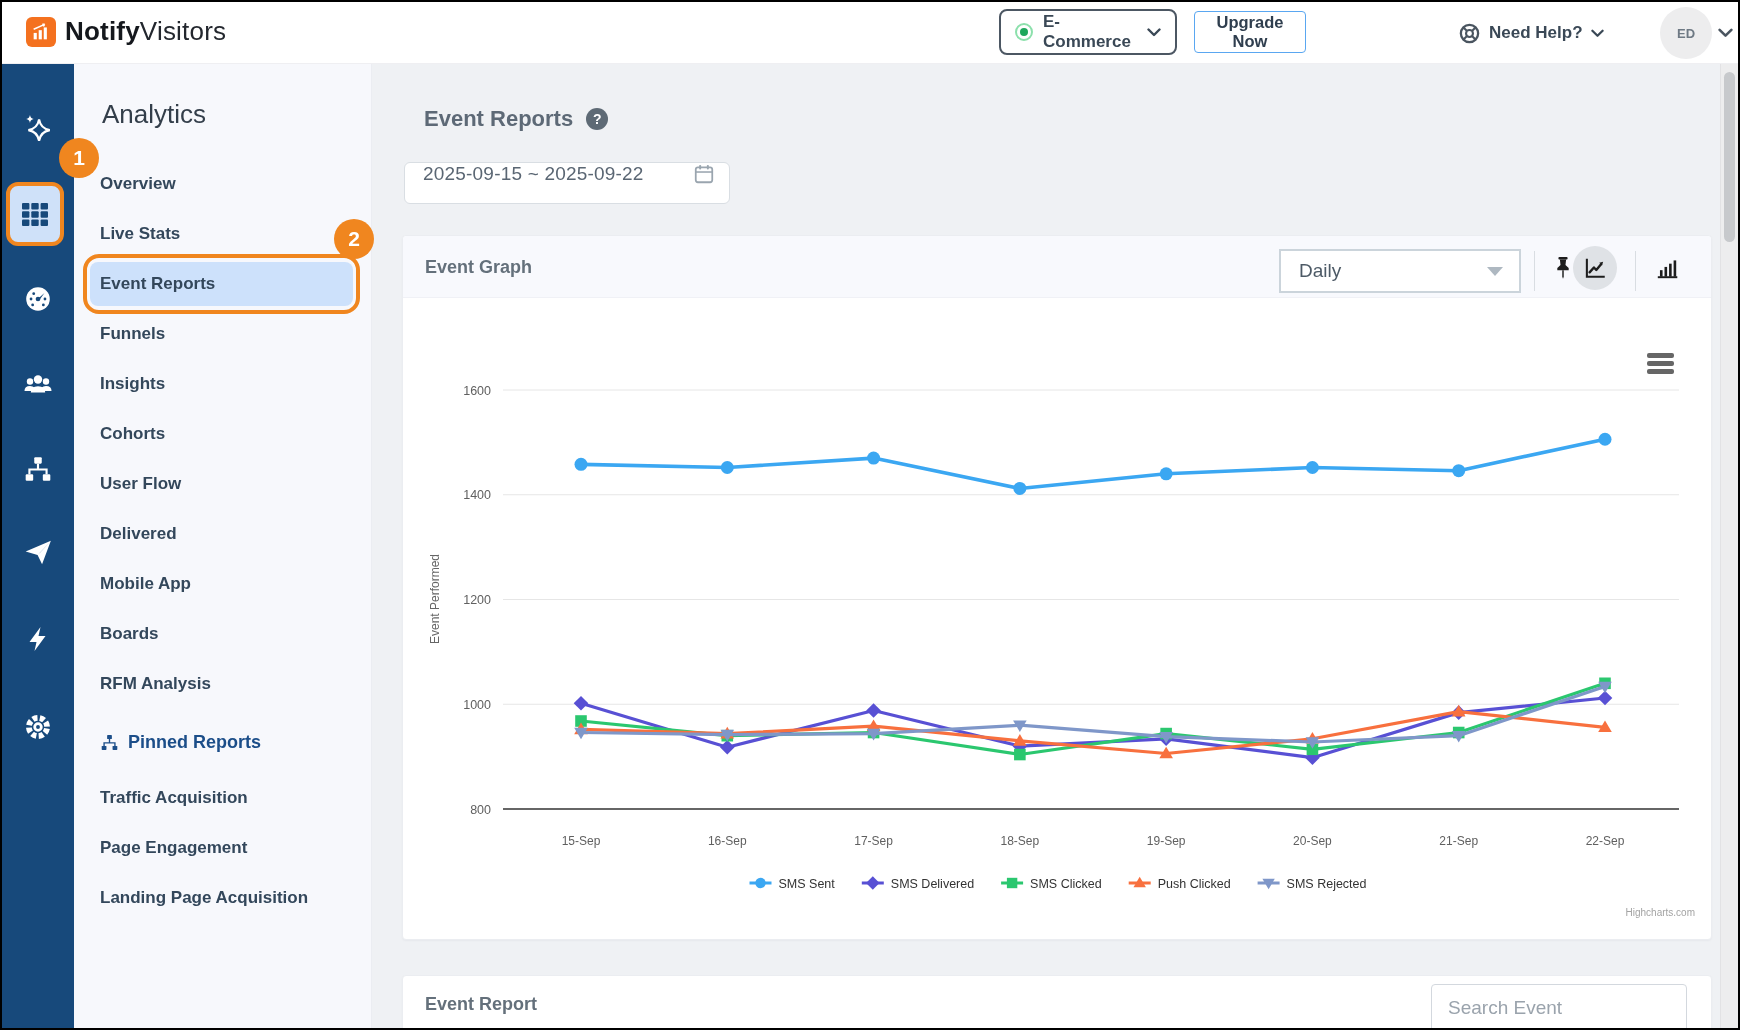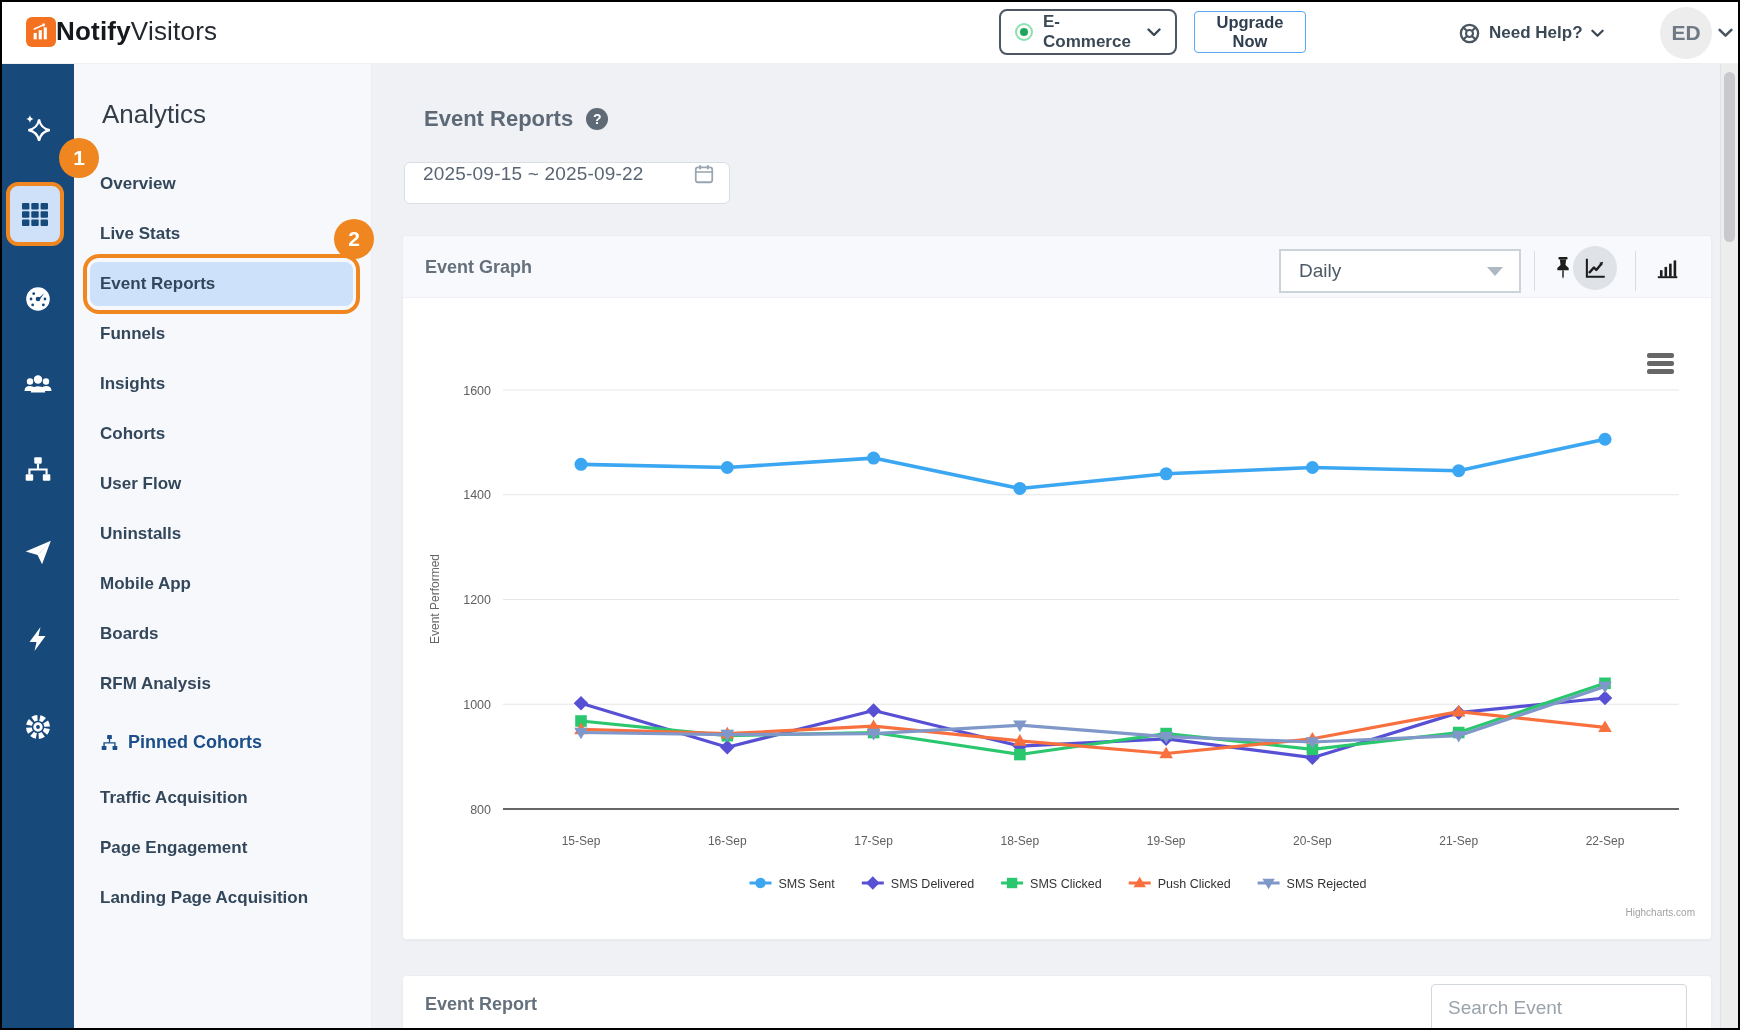--- a/index.html
+++ b/index.html
@@ -4,36 +4,36 @@
 <style>
   * { box-sizing: border-box; }
   html,body { margin:0; padding:0; overflow:hidden; }
   body {
     width:1740px; height:1030px; position:relative;
     font-family:"Liberation Sans", sans-serif;
     background:#EFF1F4; border:2px solid #000;
   }
   
   .topbar { position:absolute; left:0; top:0; right:0; height:62px; background:#fff; border-bottom:1px solid #EFEFF2; z-index:20; }
-  .brand { position:absolute; left:24px; top:14px; display:flex; align-items:center; cursor:pointer; }
+  .brand { position:absolute; left:24px; top:14px; display:flex; align-items:center; gap:9px; cursor:pointer; }
   .brand-icon { width:30px; height:30px; border-radius:6px; background:#F4711F; display:flex; align-items:center; justify-content:center; }
   .brand-text { font-size:26px; letter-spacing:.2px; color:#15181D; }
   .brand-text b { font-weight:700; }
   .brand-text .lt { font-weight:400; color:#23272E; }
   .proj-btn { position:absolute; left:997px; top:7px; width:178px; height:46px; border:2px solid #4C5763; border-radius:8px; background:#fff;
     display:flex; align-items:center; gap:10px; padding:0 14px; cursor:pointer; }
   .status-dot { width:18px; height:18px; border-radius:50%; border:2.5px solid #8CE0AC; position:relative; flex:0 0 auto; }
   .status-dot::after { content:''; position:absolute; left:3px; top:3px; width:8px; height:8px; border-radius:50%; background:#1EA75C; }
   .proj-label { font-size:17px; font-weight:700; color:#3A4856; flex:1; }
   .upgrade-btn { position:absolute; left:1192px; top:9px; width:112px; height:42px; background:#fff; border:1.5px solid #5AA7F1; border-radius:4px;
     font-size:16.5px; font-weight:700; color:#2F3E4E; display:flex; align-items:center; justify-content:center; cursor:pointer; font-family:inherit; }
   .help-group { position:absolute; left:1456px; top:16px; height:30px; display:flex; align-items:center; gap:8px; cursor:pointer;justify-content:space-between; }
   .help-label { font-size:17px; font-weight:700; color:#3A4856; }
   .avatar { position:absolute; left:1658px; top:5px; width:52px; height:52px; border-radius:50%; background:#EDEDEE; color:#6E7984;
-    font-size:21px; font-weight:700; display:flex; align-items:center; justify-content:center; cursor:pointer; }
+    font-size:13px; font-weight:700; display:flex; align-items:center; justify-content:center; cursor:pointer; }
   .avatar-caret { position:absolute; left:1716px; top:26px; cursor:pointer; }
   
   .rail { position:absolute; left:0; top:62px; bottom:0; width:72px; background:#17497B; z-index:10; }
   .rail-ic { position:absolute; left:0; width:72px; display:flex; justify-content:center; cursor:pointer; }
   .tile { position:absolute; left:4px; top:118px; width:58px; height:64px; background:#CFE1F9; border:4px solid #F0861F; border-radius:12px;
     display:flex; align-items:center; justify-content:center; cursor:pointer; }
   
   .abadge { position:absolute; width:40px; height:40px; border-radius:50%; background:#F0861F; color:#fff; font-size:21px; font-weight:700;
     display:flex; align-items:center; justify-content:center; z-index:40; }
   
@@ -206,35 +206,35 @@
 <aside class="sidenav">
   <div class="nav-title">Analytics</div>
   <ul class="nav-list" id="nav-items">
       <li>Overview</li>
       <li>Live Stats</li>
       <li class="active">Event Reports</li>
       <li>Funnels</li>
       <li>Insights</li>
       <li>Cohorts</li>
       <li>User Flow</li>
-      <li>Uninstalls</li>
+      <li>Delivered</li>
       <li>Mobile App</li>
       <li>Boards</li>
       <li>RFM Analysis</li>
     </ul>
   <div class="pinned-head">
     <svg width="19" height="19" viewBox="0 0 28 28">
       <g fill="#1C4E89">
           <rect x="10.5" y="3" width="7" height="6" rx="1"></rect>
           <rect x="2.5" y="19" width="7" height="6" rx="1"></rect>
           <rect x="18.5" y="19" width="7" height="6" rx="1"></rect>
         </g>
       <path d="M14 9 V14.5 M6 19 V14.5 H22 V19" fill="none" stroke="#1C4E89" stroke-width="2"></path>
     </svg>
-    <span>Pinned Cohorts</span>
+    <span>Pinned Reports</span>
   </div>
   <ul class="nav-list pinned-list" id="pinned-items">
       <li>Traffic Acquisition</li>
       <li>Page Engagement</li>
       <li>Landing Page Acquisition</li>
     </ul>
 </aside>
 
 <main class="main">
   <div class="page-title">

